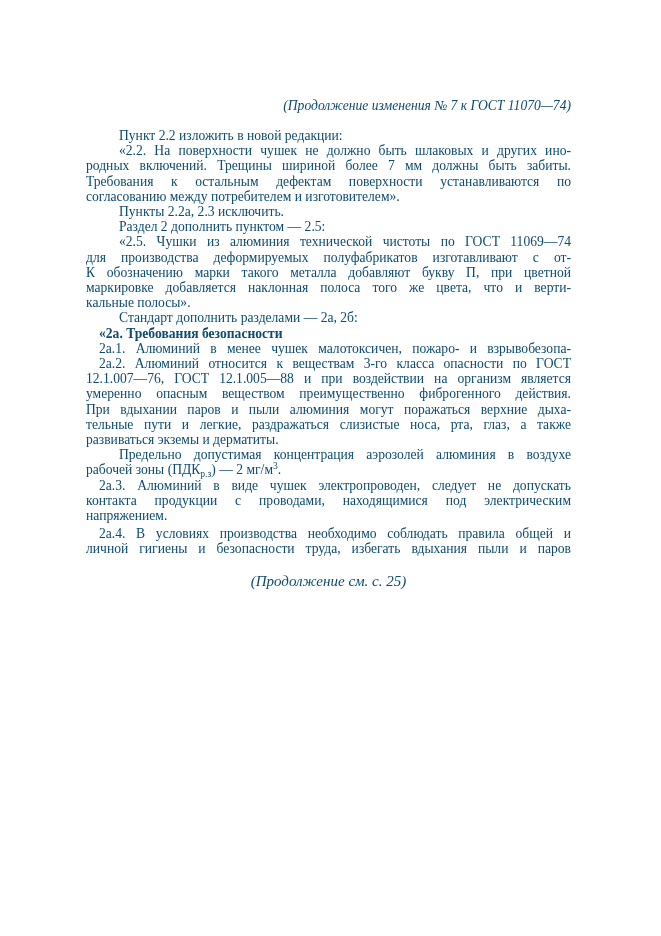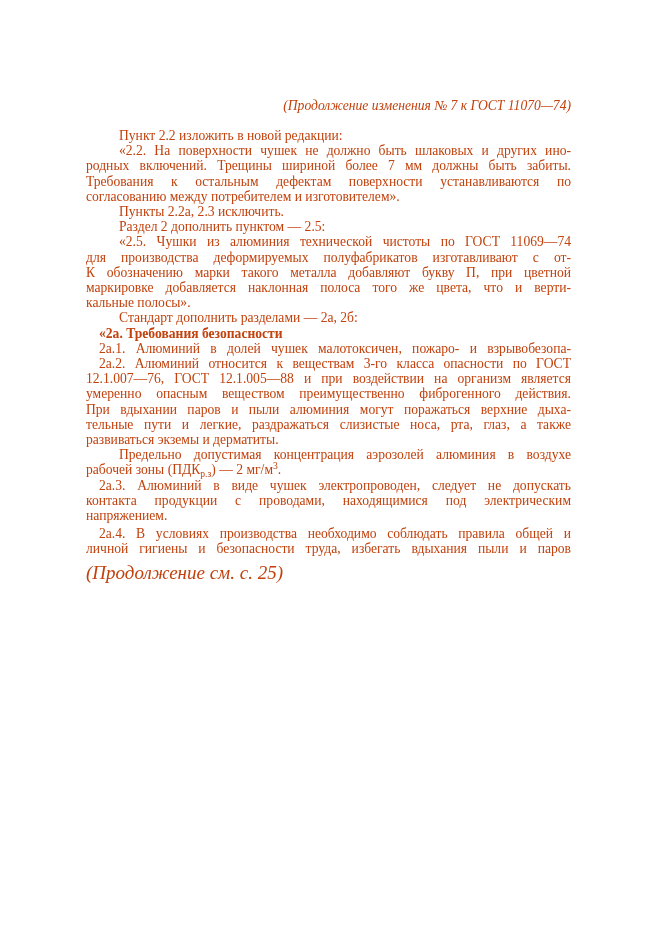--- a/index.html
+++ b/index.html
@@ -9,21 +9,21 @@
   }
   .page {
     position: relative;
     width: 661px;
     height: 936px;
     margin: 0 auto;
     background: #ffffff;
     box-sizing: border-box;
     padding: 97px 90px 0 86px;
     font-family: "Liberation Serif", "DejaVu Serif", serif;
-    color: #c2410c;
+    color: #0c4a6e;
     overflow: hidden;
   }
   .header-note {
     font-size: 13.6px;
     line-height: 17px;
     font-style: italic;
     text-align: right;
     white-space: nowrap;
   }
   .doc-body {
@@ -42,25 +42,25 @@
   .para.item  > .line:first-child { text-indent: 13px; }
   .para.heading > .line:first-child { text-indent: 13px; }
   .para.heading { font-weight: bold; }
   .doc-body sub, .doc-body sup {
     font-size: 9.6px;
     line-height: 0;
   }
   .doc-body sub { vertical-align: -0.3em; }
   .doc-body sup { vertical-align: 0.55em; }
   .footer-note {
-    margin-top: 7px;
-    font-size: 19px;
+    margin-top: 16px;
+    font-size: 15px;
     line-height: 17px;
     font-style: italic;
-    text-align: left;
+    text-align: center;
     white-space: nowrap;
   }
 </style>
 </head>
 <body>
 
 <div class="page">
   <div class="header-note">(Продолжение изменения № 7 к ГОСТ 11070—74)</div>
 
   <div class="doc-body">
@@ -86,21 +86,21 @@
         <span class="line just">маркировке добавляется наклонная полоса того же цвета, что и верти-</span>
         <span class="line">кальные полосы».</span>
       </p>
       <p class="para plain">
         <span class="line">Стандарт дополнить разделами — 2а, 2б:</span>
       </p>
       <p class="para heading">
         <span class="line">«2а. Требования безопасности</span>
       </p>
       <p class="para item">
-        <span class="line just">2а.1. Алюминий в долей чушек малотоксичен, пожаро- и взрывобезопа-</span>
+        <span class="line just">2а.1. Алюминий в менее чушек малотоксичен, пожаро- и взрывобезопа-</span>
       </p>
       <p class="para item">
         <span class="line just">2а.2. Алюминий относится к веществам 3-го класса опасности по ГОСТ</span>
         <span class="line just">12.1.007—76, ГОСТ 12.1.005—88 и при воздействии на организм является</span>
         <span class="line just">умеренно опасным веществом преимущественно фиброгенного действия.</span>
         <span class="line just">При вдыхании паров и пыли алюминия могут поражаться верхние дыха-</span>
         <span class="line just">тельные пути и легкие, раздражаться слизистые носа, рта, глаз, а также</span>
         <span class="line">развиваться экземы и дерматиты.</span>
       </p>
       <p class="para plain">

